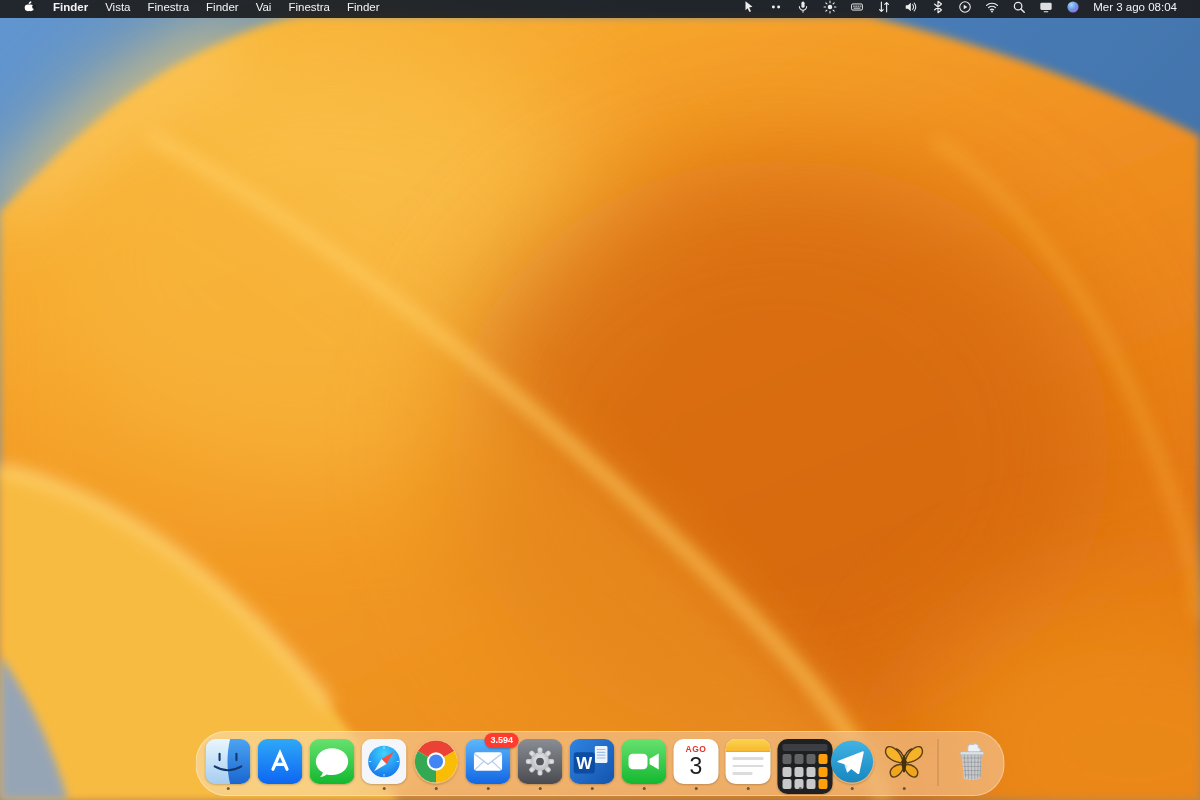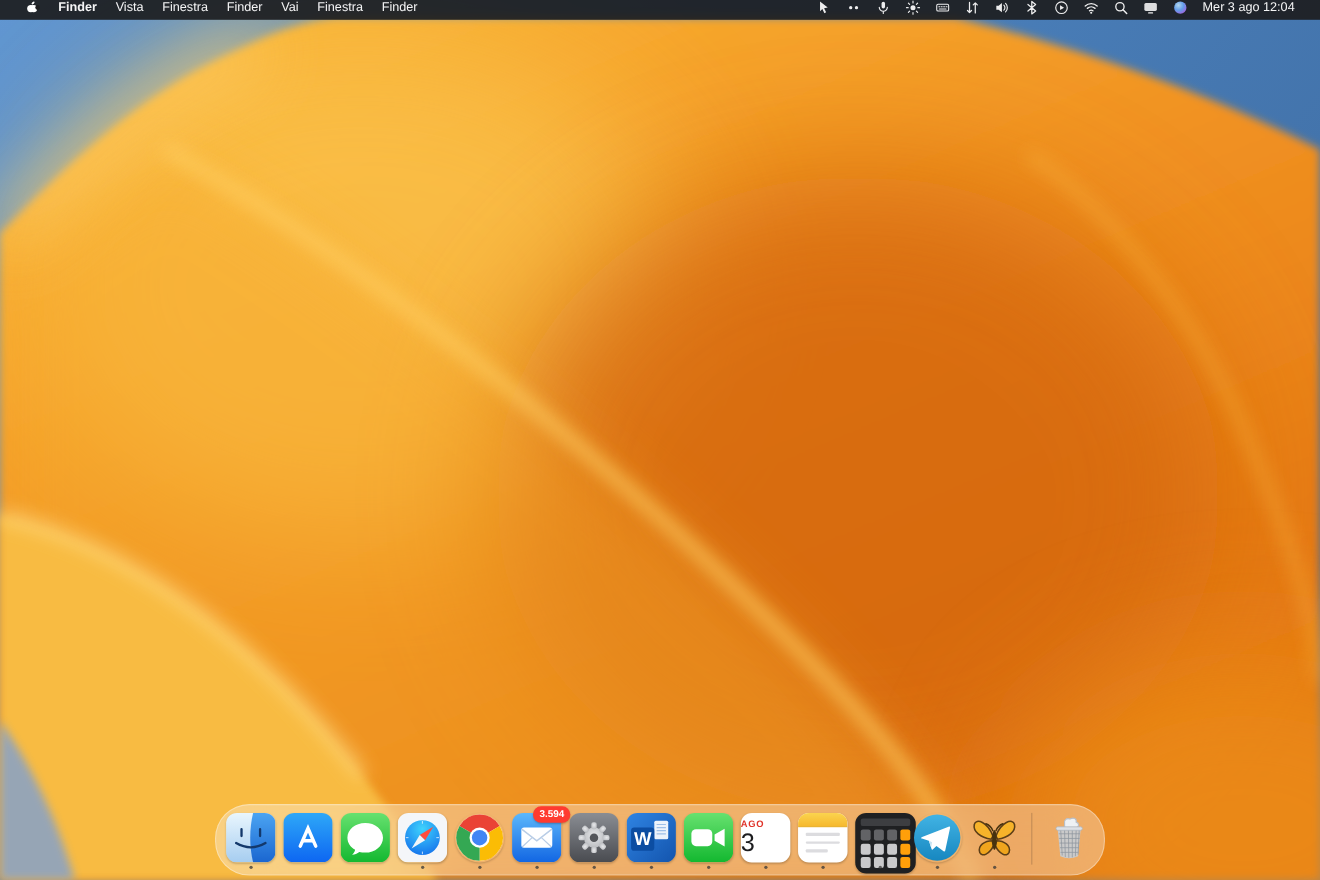--- a/index.html
+++ b/index.html
@@ -35,21 +35,21 @@
   .app-icon.bare{border-radius:0;box-shadow:none;background:transparent;overflow:visible;}
   .run-dot{position:absolute;bottom:-6px;left:50%;transform:translateX(-50%);
     width:3.5px;height:3.5px;border-radius:50%;background:rgba(55,55,55,.75);}
   .dock-sep{width:1px;height:47px;background:rgba(60,50,40,.25);margin:0 4px;flex:0 0 auto;}
 
   .badge{position:absolute;top:-6px;right:-8px;background:#ff3b30;color:#fff;
     font-size:9px;font-weight:bold;line-height:1;padding:3px 5.5px;border-radius:9px;
     box-shadow:0 1px 2px rgba(0,0,0,.25);}
 
   
-  .cal{background:#fff;display:flex;flex-direction:column;align-items:flex-start;}
+  .cal{background:#fff;display:flex;flex-direction:column;align-items:center;}
   .cal .m{color:#e0352b;font-size:8.5px;font-weight:bold;letter-spacing:.6px;margin-top:5px;}
   .cal .d{color:#1d1d1f;font-size:23px;line-height:1;margin-top:1px;}
 
   
   .notes{background:#fff;display:flex;flex-direction:column;}
   .notes .n-top{height:12px;background:linear-gradient(#fbd44e,#f6b92f);
     border-bottom:1px solid #e8ac20;}
   .notes .n-ln{height:2.5px;background:#dcdcdf;margin:5px 7px 0;border-radius:1px;}
   .notes .n-ln.short{width:20px;margin-right:auto;}
 
@@ -178,21 +178,21 @@
     <svg viewBox="0 0 16 16">
         <defs>
           <radialGradient id="sirig" cx="0.35" cy="0.3" r="0.9">
             <stop offset="0" stop-color="#bfe6ff"></stop>
             <stop offset="0.45" stop-color="#6aa9fb"></stop>
             <stop offset="1" stop-color="#c452e8"></stop>
           </radialGradient>
         </defs>
         <circle cx="8" cy="8" r="6.4" fill="url(#sirig)"></circle>
       </svg>
-    <span class="clock">Mer 3 ago 12:04</span>
+    <span class="clock">Mer 3 ago 08:04</span>
   </div>
 </div>
 
 <div class="dock">
 
   <div class="dock-item">
     <div class="app-icon">
       <svg viewBox="0 0 64 64">
         <defs>
           <linearGradient id="fndL" x1="0" y1="0" x2="0" y2="1">

